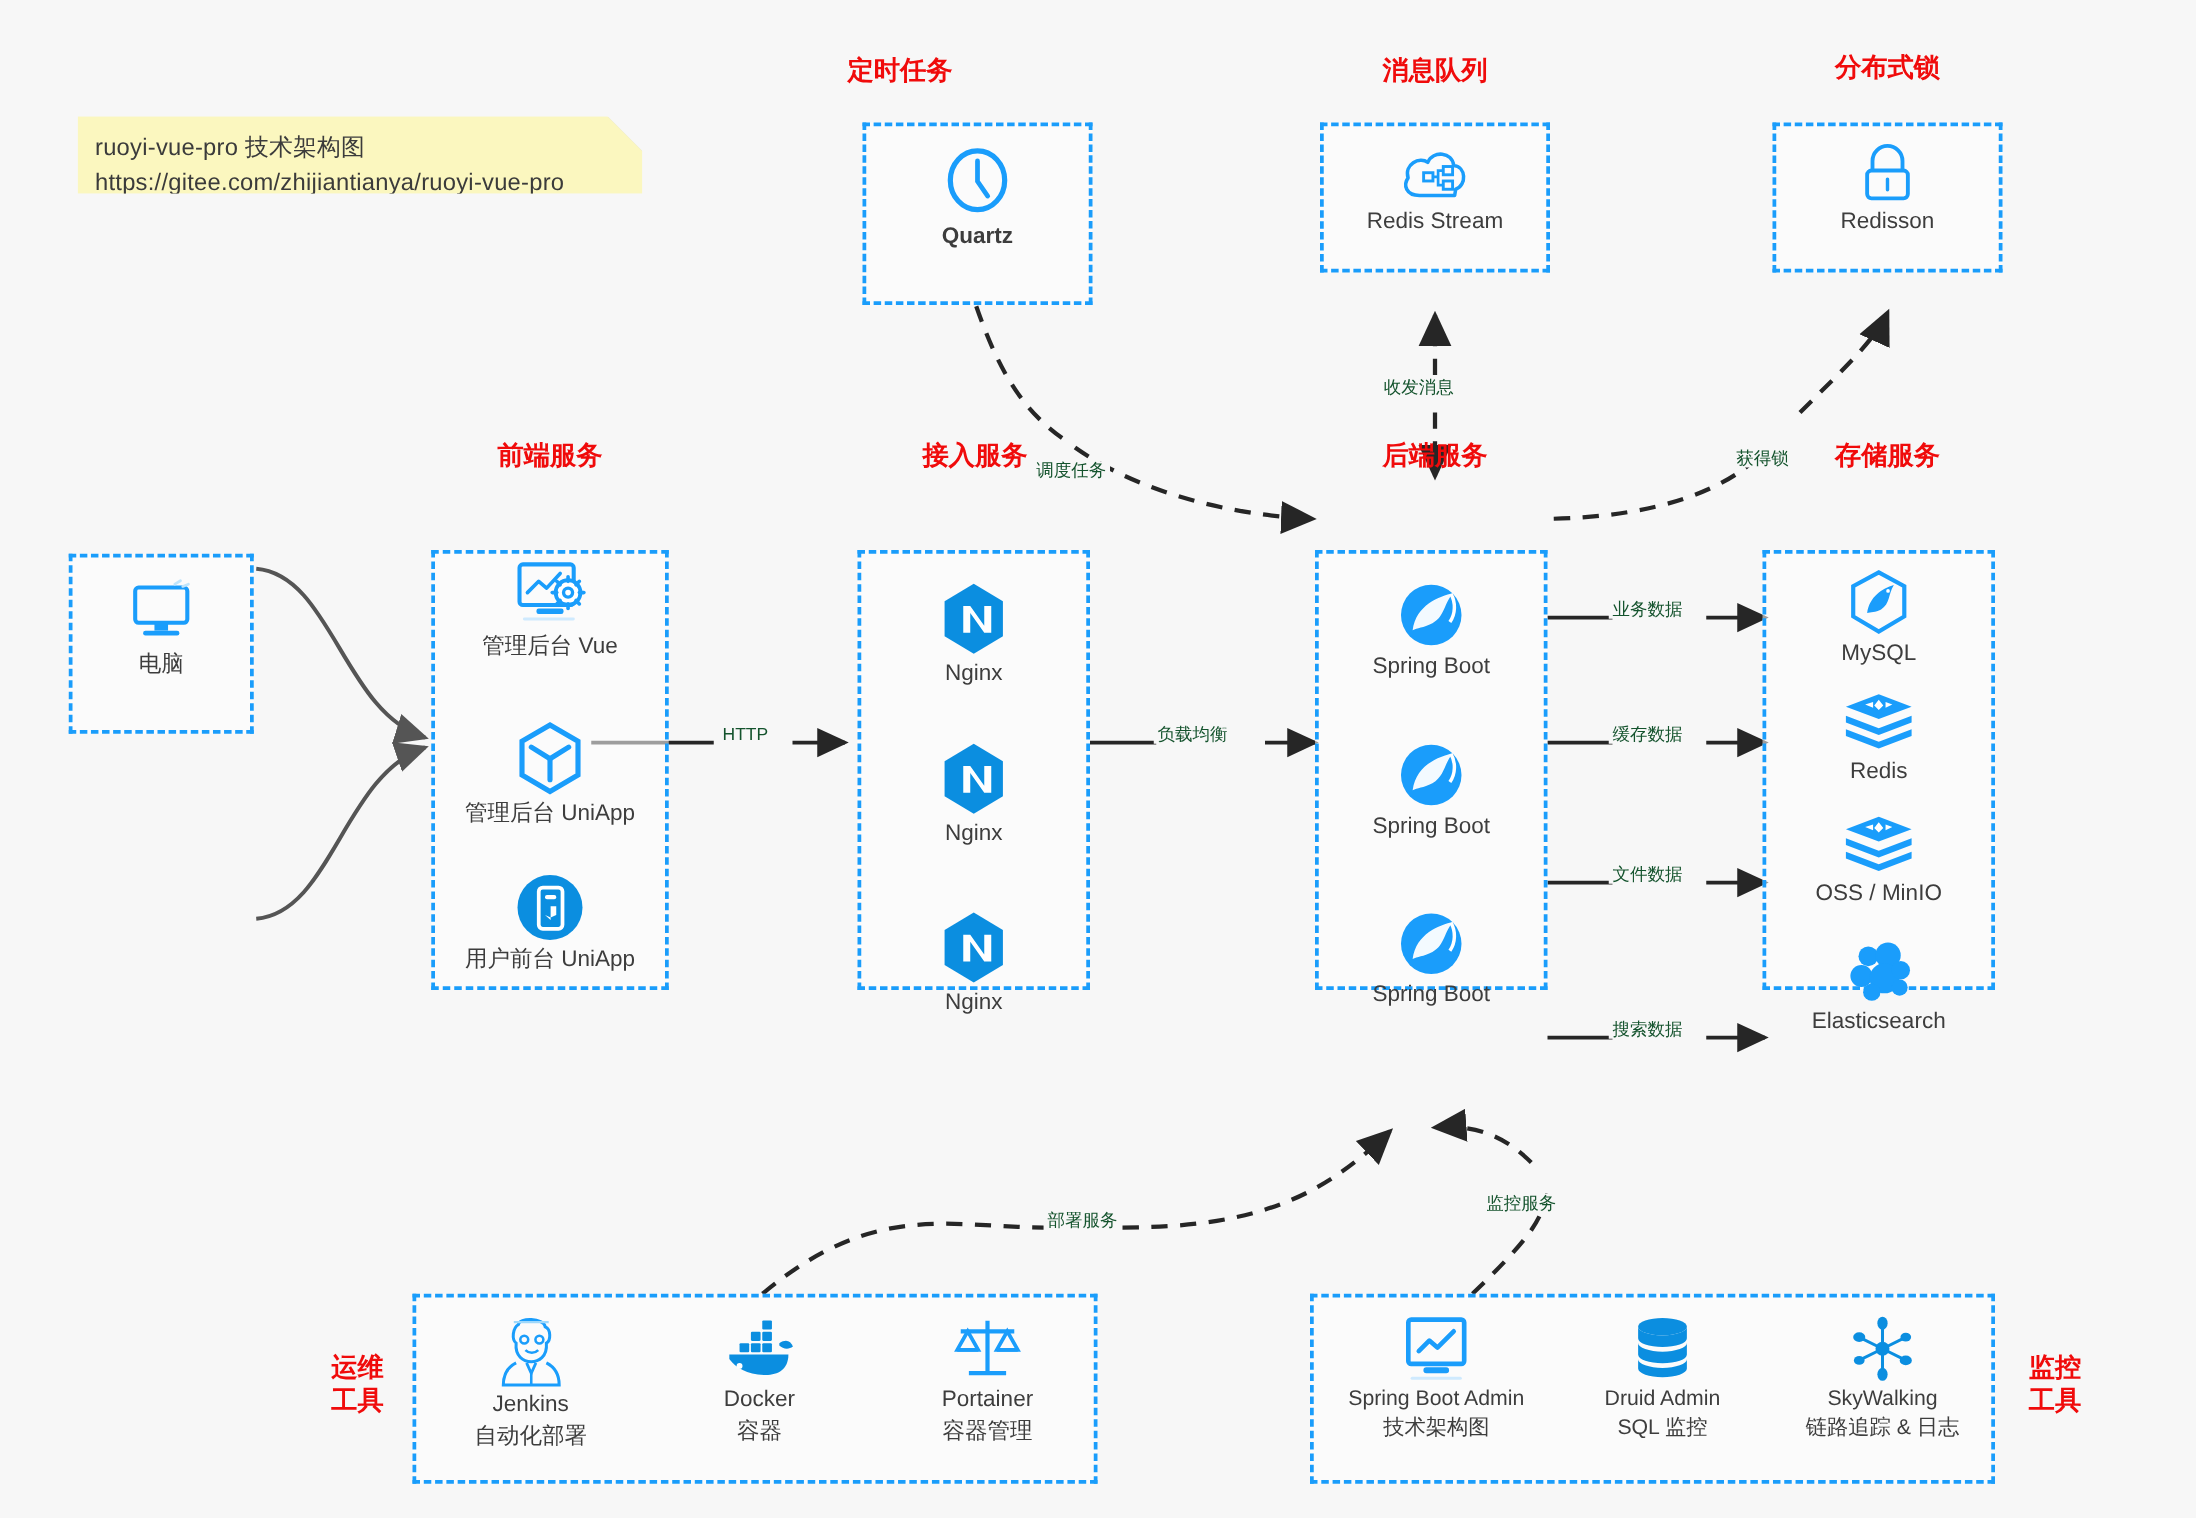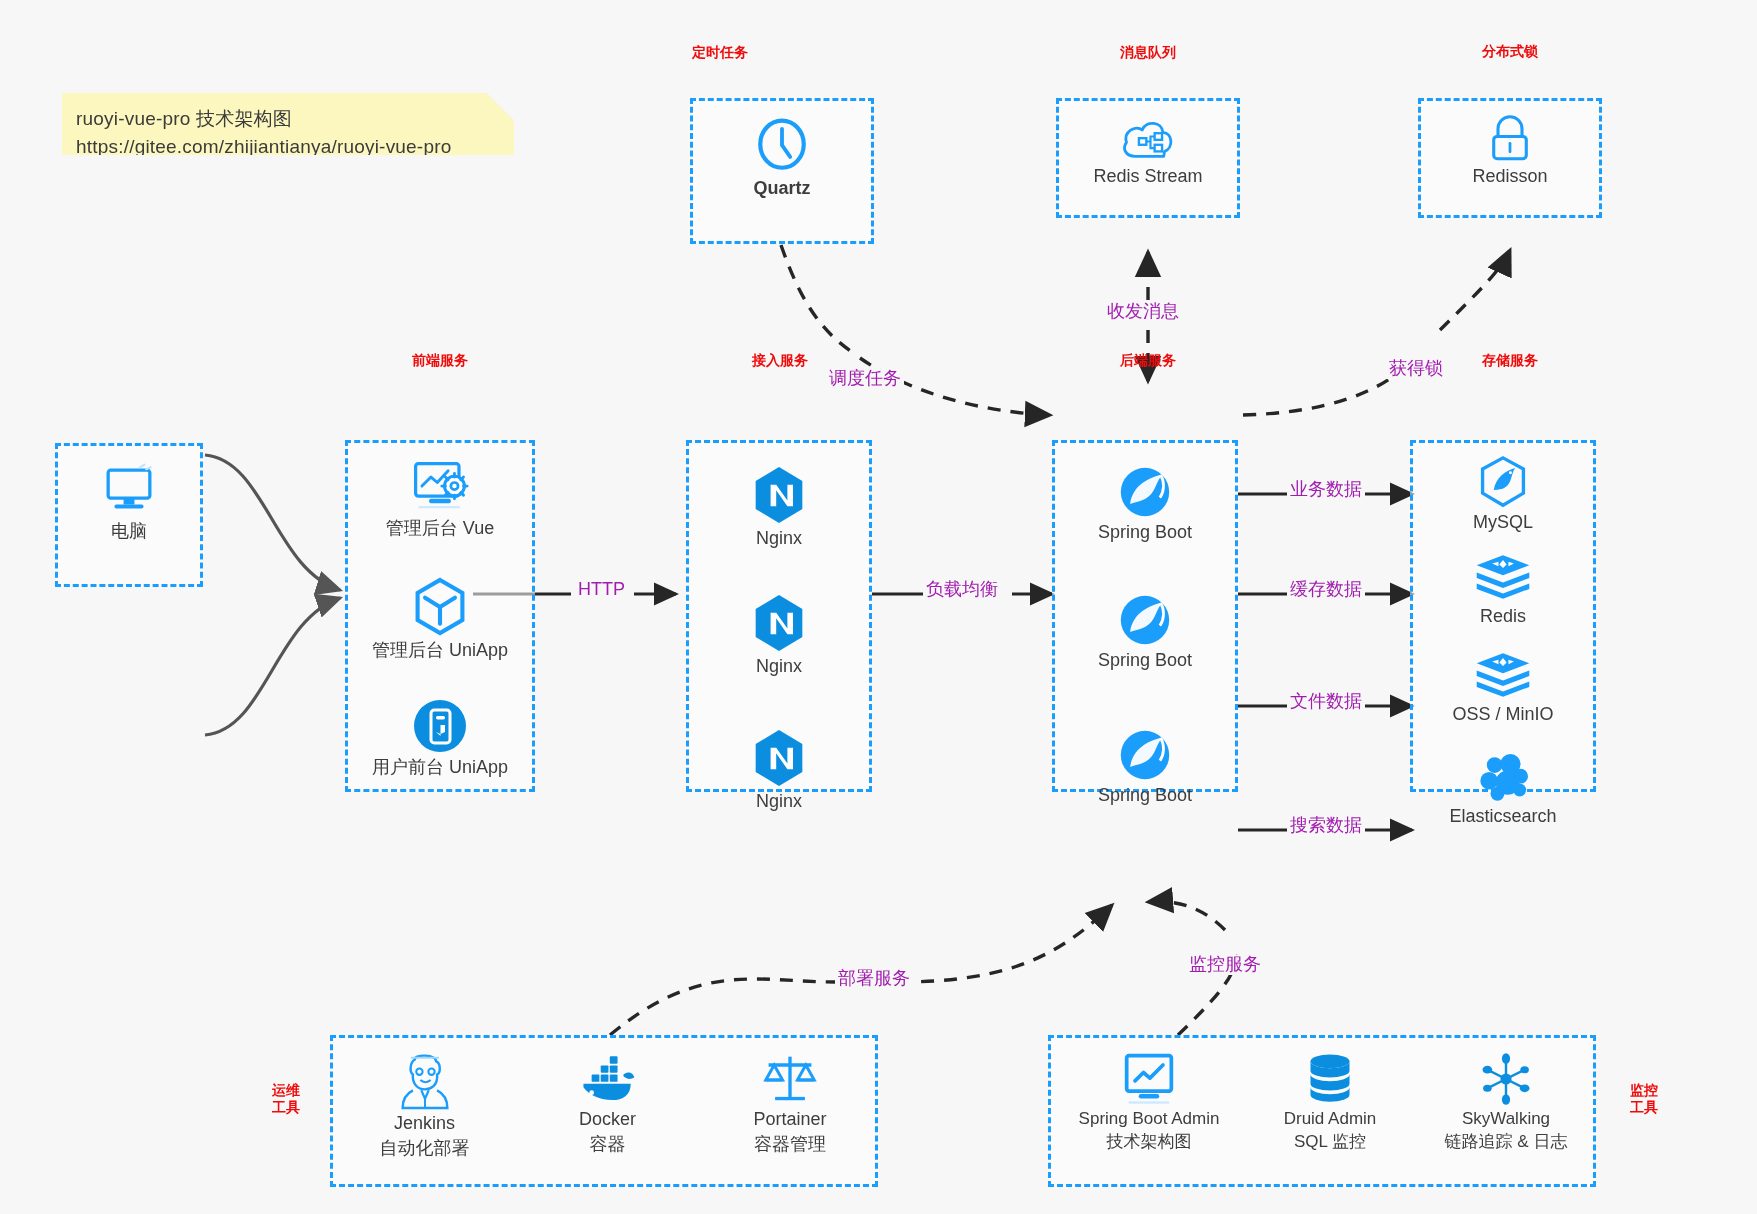--- a/index.html
+++ b/index.html
@@ -33,35 +33,35 @@
   }
   .note-line{white-space:nowrap;}
 
   
   .dbox{
     border:3px dashed #1a9dfb;
     background:rgba(255,255,255,0.55);
   }
   
   .cap{
-    color:#f00b0b;font-weight:bold;font-size:14px;
+    color:#f00b0b;font-weight:bold;font-size:21px;
     text-align:center;white-space:nowrap;line-height:1.22;
   }
 
   
   .node{position:absolute;text-align:center;width:100%;left:0;}
   .node .lbl{
     font-size:18px;color:#3d3d3d;white-space:nowrap;margin-top:2px;line-height:1.25;
   }
   .node .lbl.small{font-size:17px;}
   .ico{display:block;margin:0 auto;}
 
   
   .elbl{
-    position:absolute;font-size:18px;color:#a21caf;
+    position:absolute;font-size:14px;color:#14532d;
     background:#f7f7f7;padding:0 3px;white-space:nowrap;
     line-height:1.1;
   }
   svg.wires{position:absolute;left:0;top:0;width:1757px;height:1214px;overflow:visible;}
 </style>
 </head>
 <body>
 
 <div id="canvas">
 
@@ -163,21 +163,21 @@
         <rect x="16" y="46" width="32" height="4.4" rx="2" fill="#1a9dfb"></rect>
         <path d="M44 5 L49 2 M51 7 L56 5" stroke="#bfe4fb" stroke-width="2.4" stroke-linecap="round"></path>
       </svg>
       <div class="lbl">电脑</div>
     </div>
   </div>
 
 
   <div class="abs cap" style="left:350px;top:352px;width:180px;">前端服务</div>
   <div class="abs dbox" style="left:345px;top:440px;width:190px;height:352px;">
-    <div class="node" style="top:16px;">
+    <div class="node" style="top:4px;">
       <svg class="ico" width="62" height="56" viewBox="0 0 68 62">
         <rect x="7" y="5" width="48" height="36" rx="3" fill="none" stroke="#1a9dfb" stroke-width="3.6"></rect>
         <path d="M14 30 L24 20 L31 26 L43 13" fill="none" stroke="#1a9dfb" stroke-width="3.2" stroke-linecap="round" stroke-linejoin="round"></path>
         <circle cx="50" cy="30" r="11" fill="#ffffff" stroke="#1a9dfb" stroke-width="3.4"></circle>
         <circle cx="50" cy="30" r="4" fill="none" stroke="#1a9dfb" stroke-width="3"></circle>
         <g stroke="#1a9dfb" stroke-width="3.2" stroke-linecap="round">
           <path d="M50 16 L50 20"></path>
             <path d="M50 40 L50 44"></path>
           <path d="M36 30 L40 30"></path>
             <path d="M60 30 L64 30"></path>

